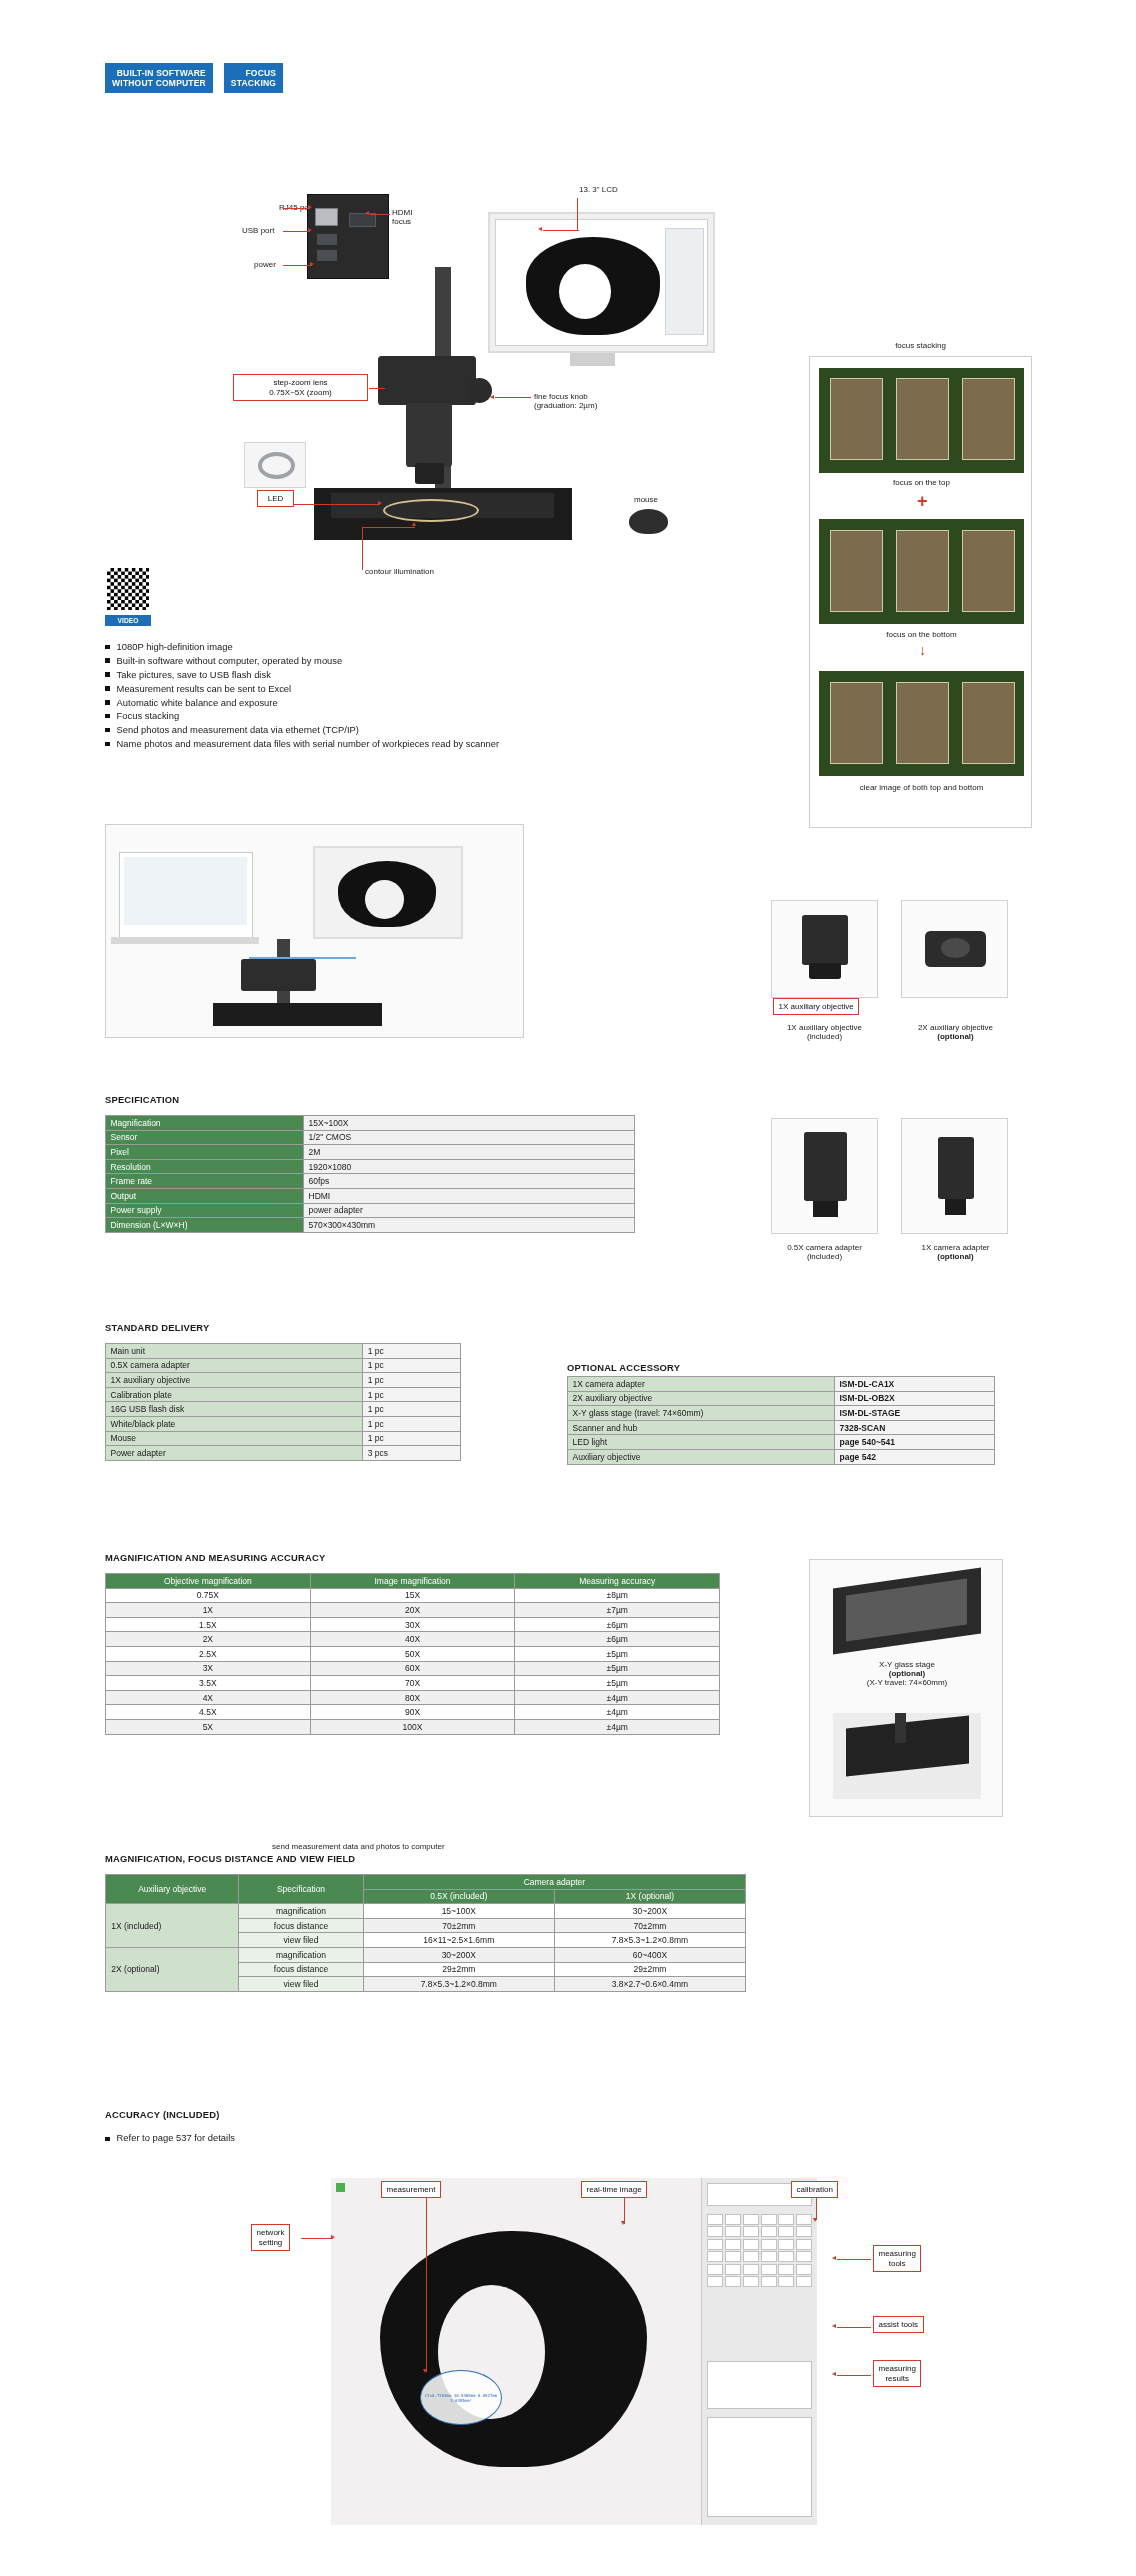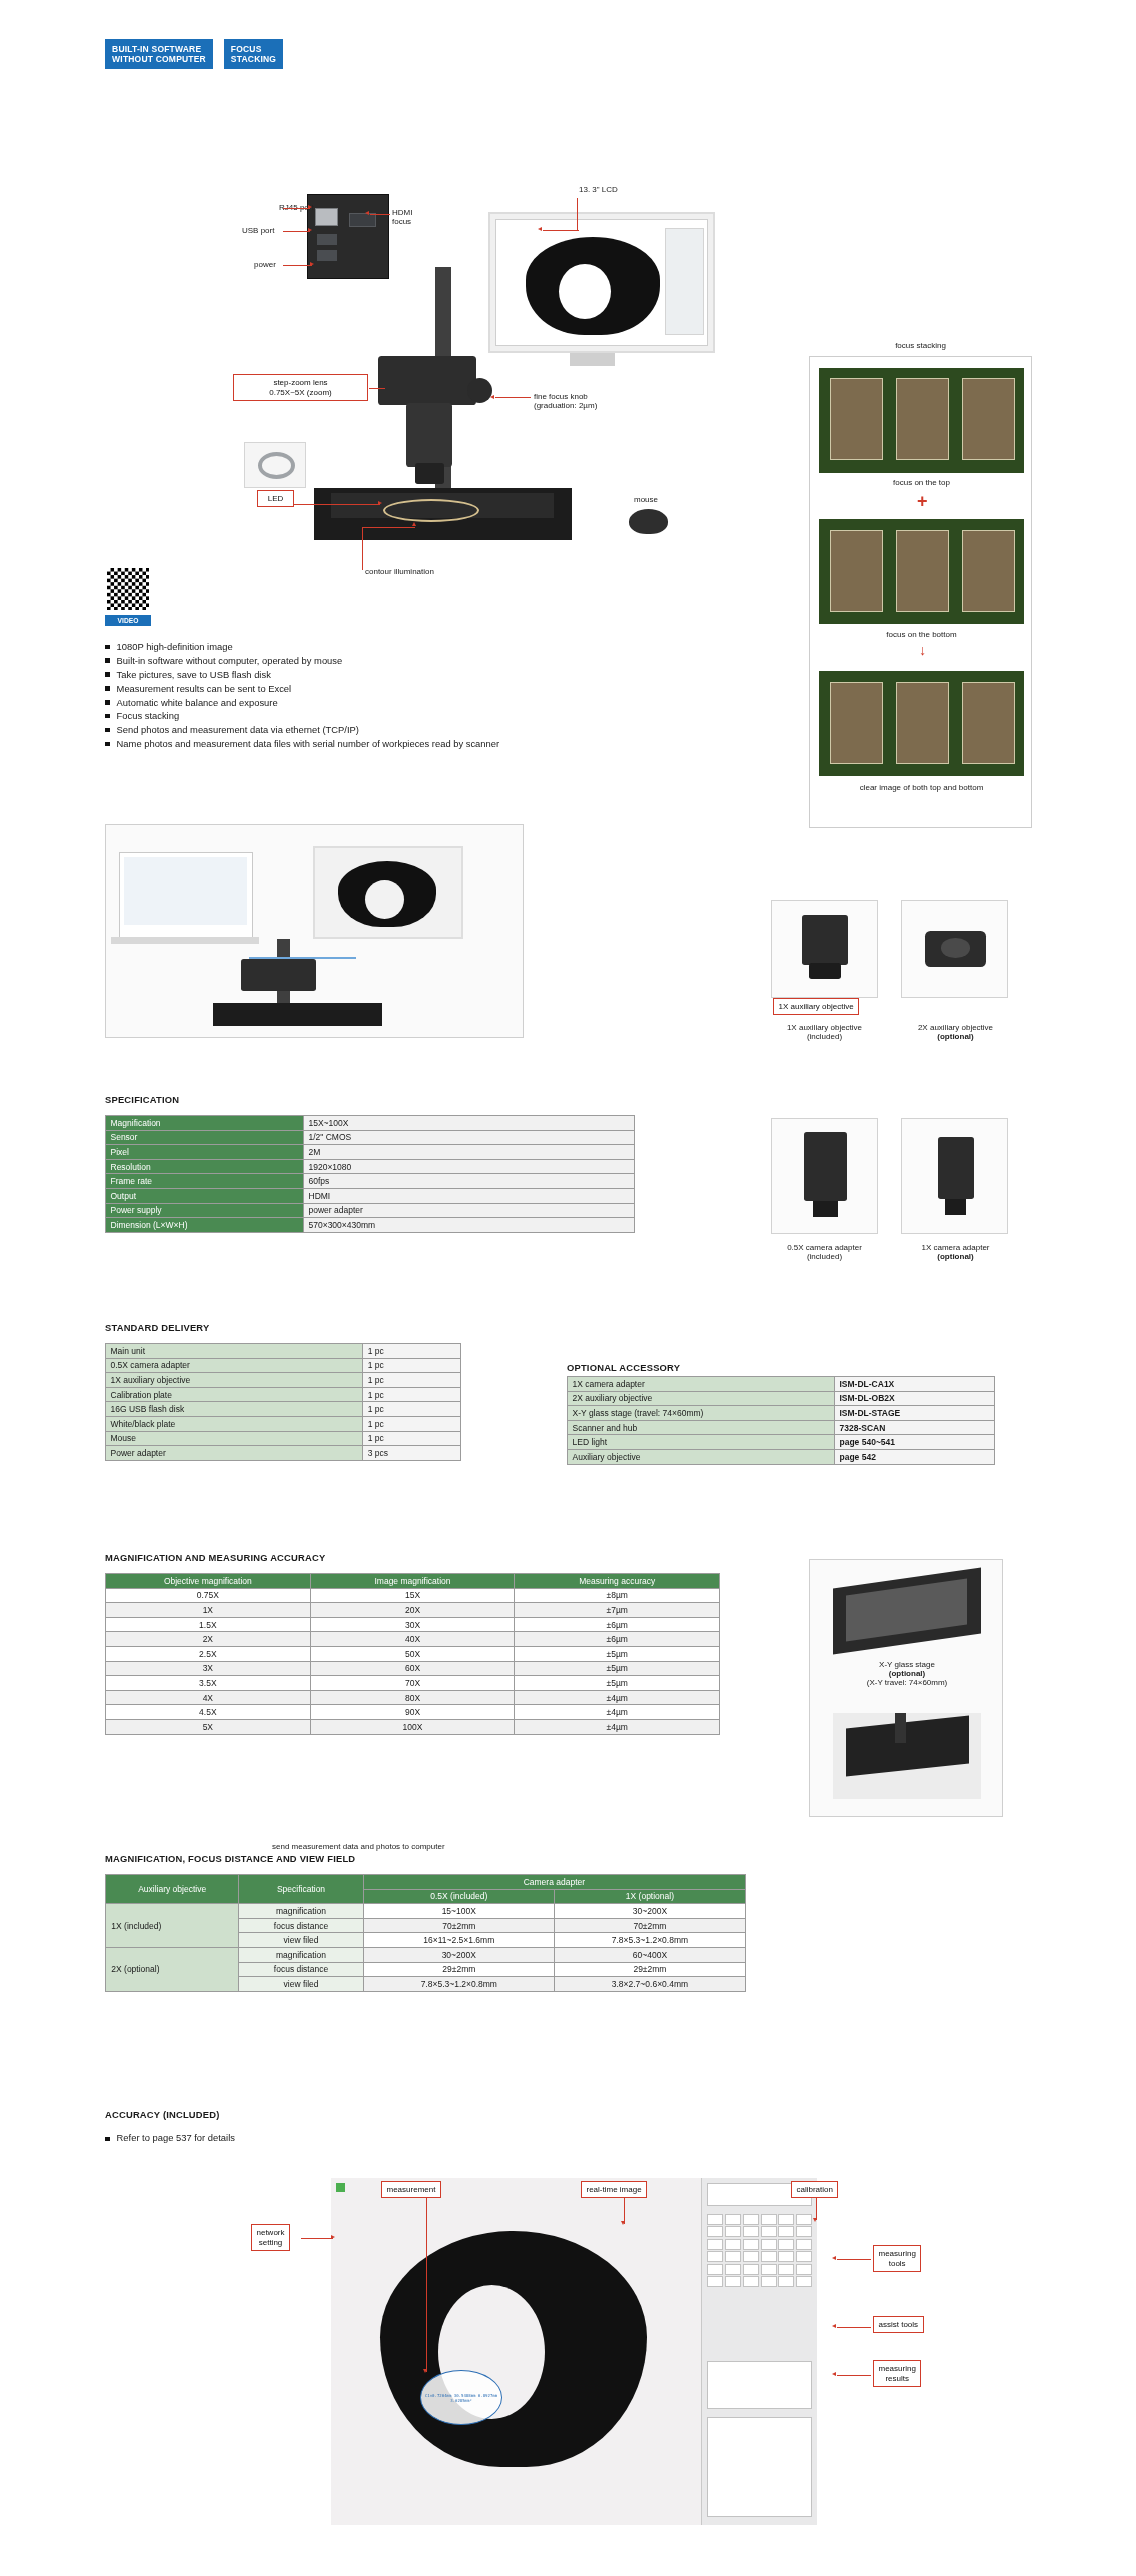--- a/index.html
+++ b/index.html
@@ -11,22 +11,23 @@
     font-family: "Liberation Sans", sans-serif;
     color: #1a1a1a;
     position: relative;
   }
   .page { position: relative; width: 1137px; height: 2576px; }
 
   
   .badges { position: absolute; left: 105px; top: 39px; display: flex; gap: 10.7px; }
   .badge {
     background: #1b6fb8; color: #fff; font-size: 8.5px; font-weight: bold;
-    text-align: left; line-height: 1.25; padding: 4.5px 7.1px; letter-spacing: 0.2px;
+    text-align: right; line-height: 1.25; padding: 4.5px 7.1px; letter-spacing: 0.2px;
     min-width: 75px;
+    margin-top: 24px;
   }
   .badge.two { min-width: 55px; }
   .title-block { position: absolute; right: 105px; top: 37px; text-align: right; }
   .title-main { font-size: 15.6px; font-weight: bold; letter-spacing: 0.1px; }
   .title-sub { font-size: 15.6px; font-weight: bold; margin-top: 2.7px; }
 
   .cap { position: absolute; font-size: 8px; color: #222; }
   .cap.b { font-weight: bold; }
   .cap.c { text-align: center; }
 

